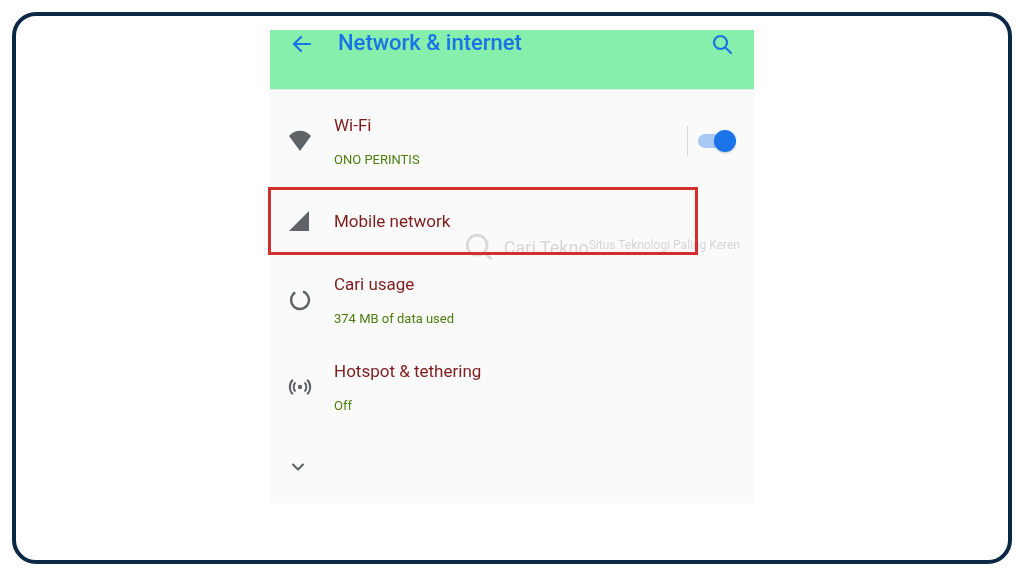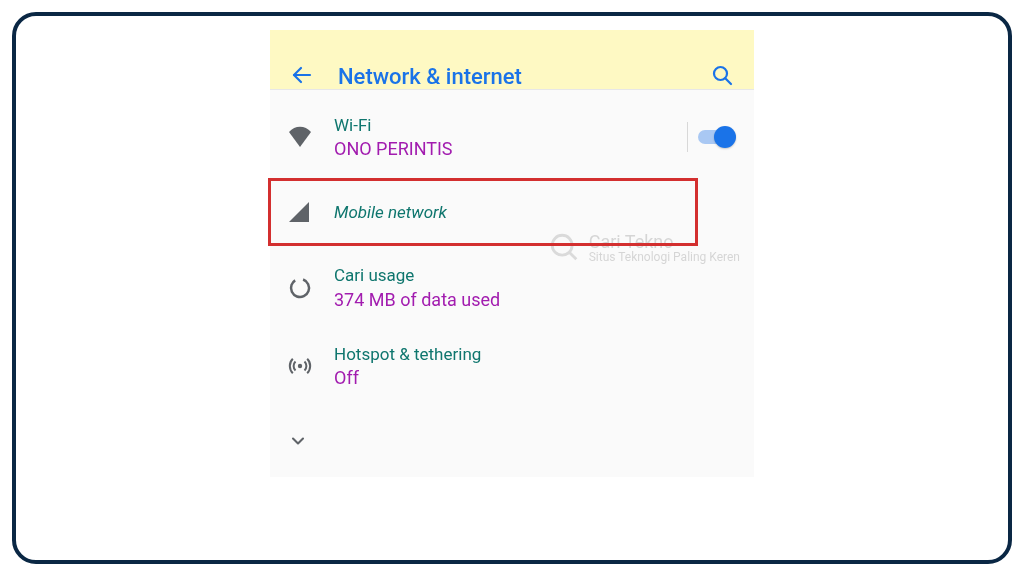--- a/index.html
+++ b/index.html
@@ -24,24 +24,24 @@
       padding-top: 14px;
     }
     .phone-panel {
       width: 484px;
       background: #fafafa;
       position: relative;
     }
     .app-bar {
       height: 60px;
       display: flex;
-      align-items: flex-end;
+      align-items: flex-start;
       padding: 0 18px;
       border-bottom: 1px solid #e7e7e7;
-      background: #fef9c3;
+      background: #86efac;
     }
     .back-btn {
       width: 28px;
       height: 28px;
       display: flex;
       align-items: center;
       justify-content: center;
       color: #1a73e8;
       margin-right: 22px;
     }
@@ -76,28 +76,28 @@
       color: #5f6368;
     }
     .text-col {
       flex: 1;
       display: flex;
       flex-direction: column;
       justify-content: center;
     }
     .item-title {
       font-size: 17px;
-      color: #0f766e;
+      color: #7f1d1d;
       line-height: 1.3;
     }
     .item-sub {
-      font-size: 18px;
-      color: #a21caf;
+      font-size: 13px;
+      color: #4d7c0f;
       line-height: 1.3;
-      margin-top: 1px;
+      margin-top: 16px;
     }
     .trailing-col {
       display: flex;
       align-items: center;
       gap: 10px;
     }
     .vbar {
       width: 1px;
       height: 30px;
       background: #d8d8d8;
@@ -148,21 +148,21 @@
     }
     .watermark .wm-icon {
       width: 36px;
       height: 36px;
       display: flex;
       align-items: center;
       justify-content: center;
     }
     .watermark .wm-text {
       display: flex;
-      flex-direction: column;
+      flex-direction: row;
       line-height: 1;
     }
     .watermark .wm-main {
       font-size: 18px;
       color: #b8b8b8;
     }
     .watermark .wm-sub {
       font-size: 12px;
       color: #b8b8b8;
     }
@@ -217,21 +217,21 @@
         </div>
         <div class="trailing-col">
           <div class="vbar"></div>
           <div class="switch">
             <div class="switch-track"></div>
             <div class="switch-thumb"></div>
           </div>
         </div>
       </div>
 
-      <div class="list-item" style="position:relative;font-style:italic;">
+      <div class="list-item" style="position:relative;">
         <div class="highlight-box"></div>
         <div class="icon-col">
           <svg width="22" height="22" viewBox="0 0 22 22">
             <path d="M1 21 L21 21 L21 1 Z" fill="#5f6368"></path>
           </svg>
         </div>
         <div class="text-col">
           <div class="item-title">Mobile network</div>
         </div>
       </div>

